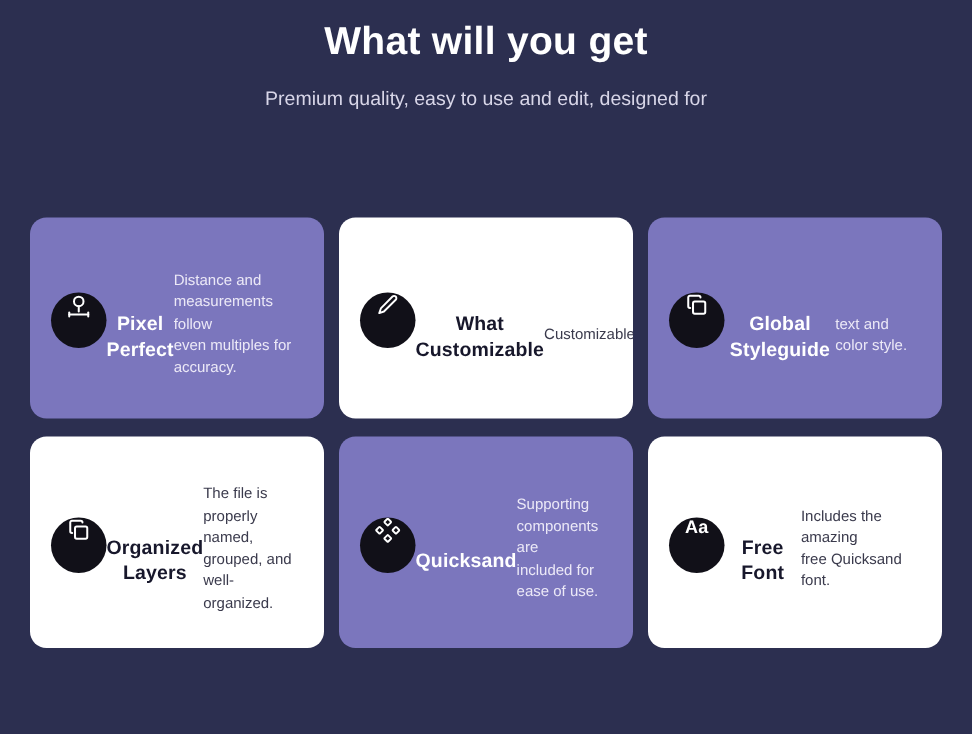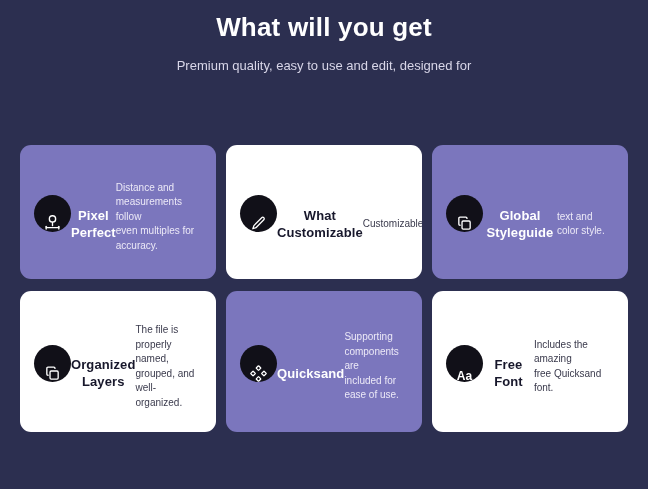--- a/index.html
+++ b/index.html
@@ -69,21 +69,21 @@
   .card.theme-white {
     background: #ffffff;
   }
 
   .icon-circle {
     width: 37px;
     height: 37px;
     border-radius: 50%;
     background: #111018;
     display: flex;
-    align-items: flex-end;
+    align-items: flex-start;
     justify-content: center;
     flex: 0 0 auto;
   }
   .icon-circle svg {
     display: block;
   }
   .icon-text {
     color: #ffffff;
     font-size: 12px;
     font-weight: 600;

